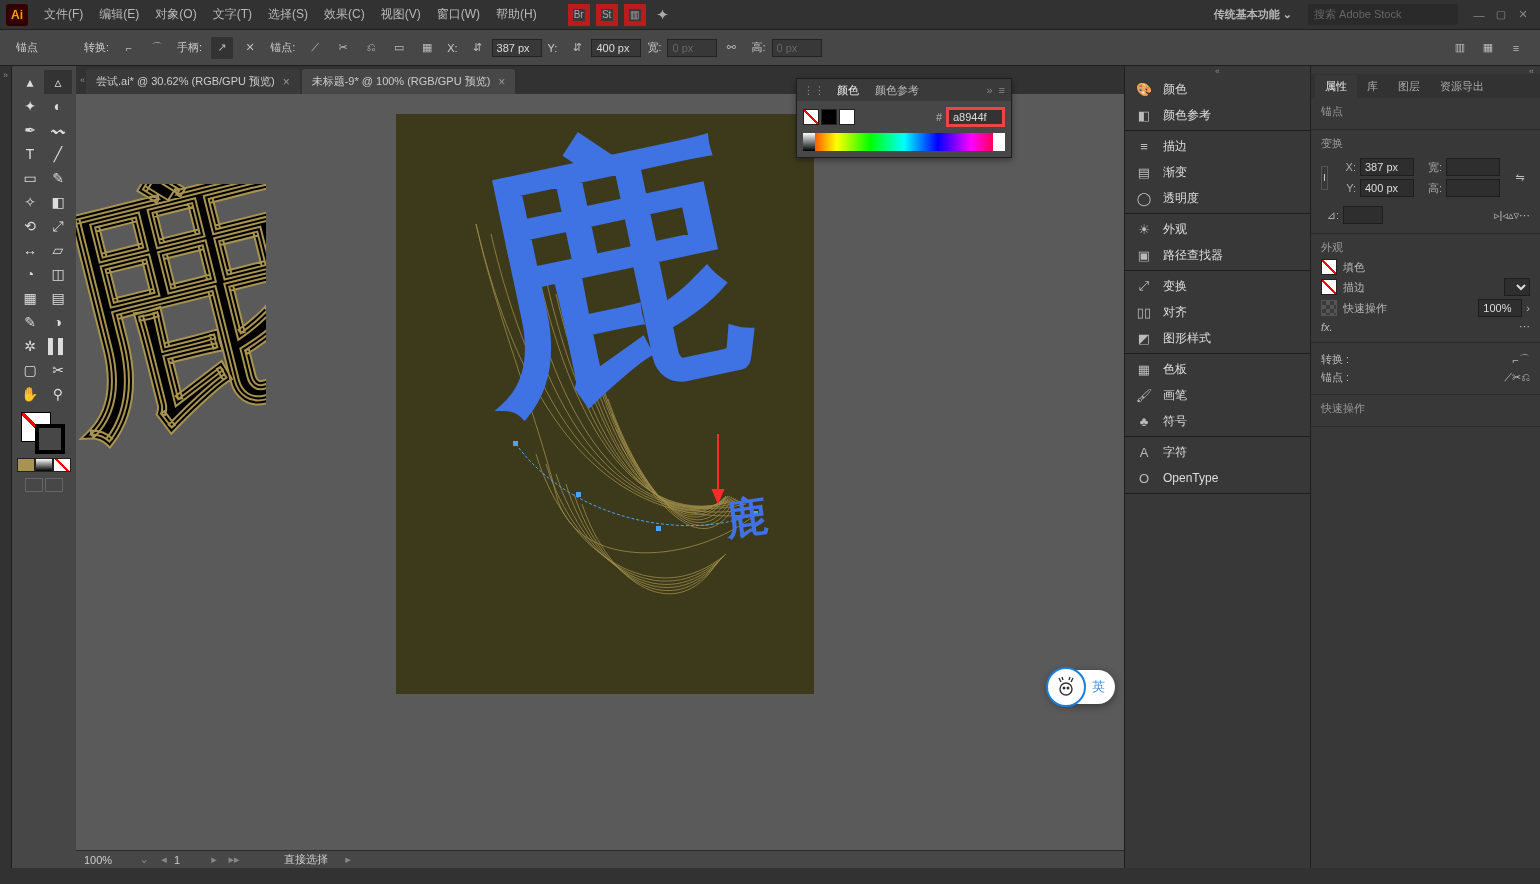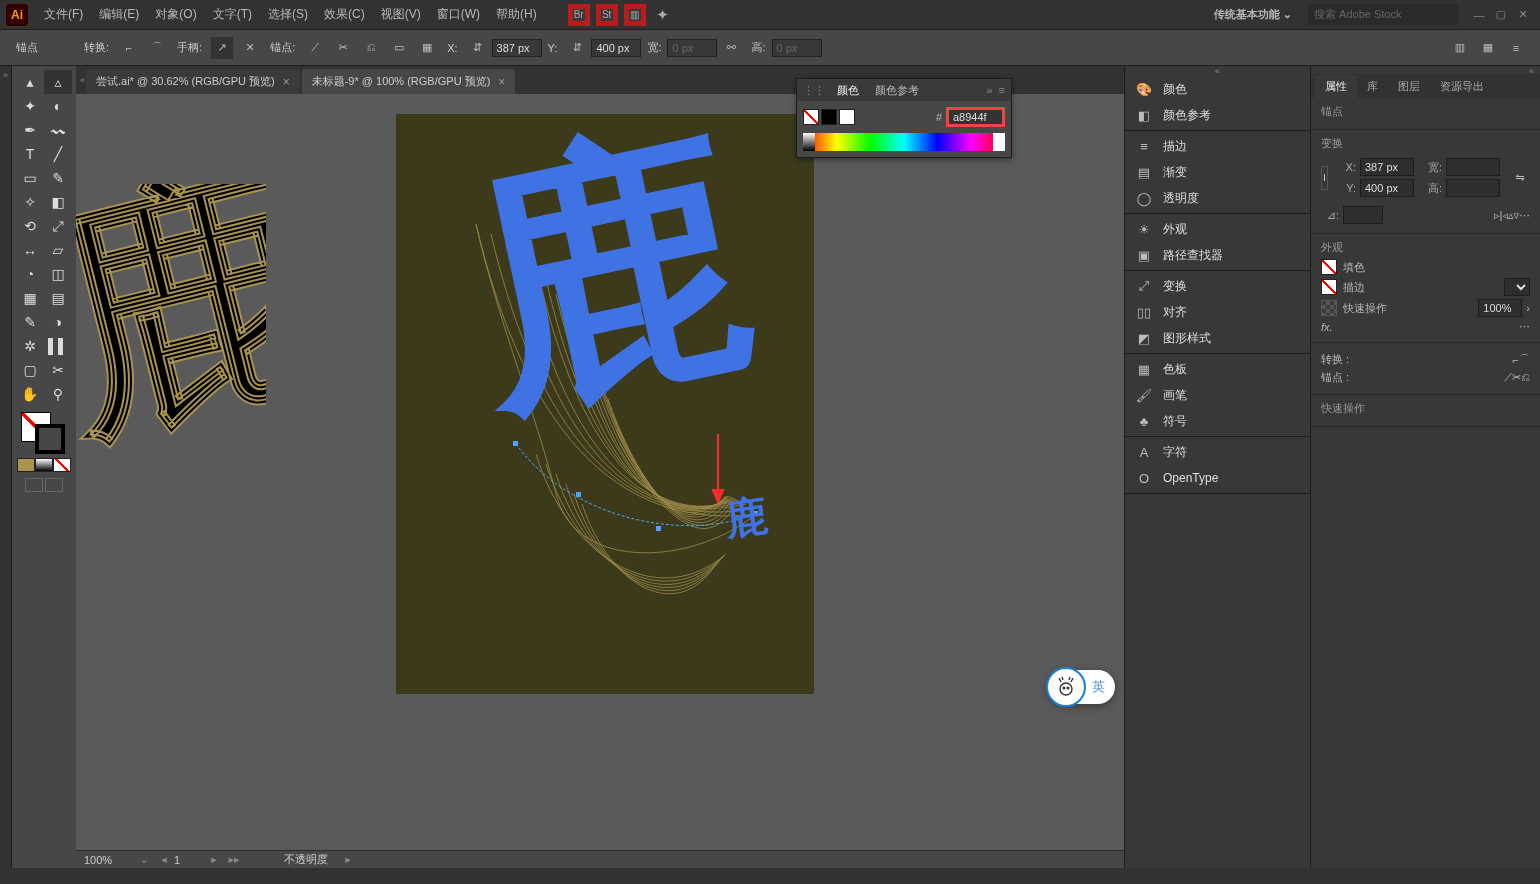--- a/index.html
+++ b/index.html
@@ -307,21 +307,21 @@
         </svg>
       </div>
     </div>
     <div class="statusbar">
       <input class="sinput" value="100%" style="">
       <span class="ssep">⌄</span>
       <span class="ssep">◂</span>
       <input class="sinput" style="width: 30px;" value="1">
       <span class="ssep">▸</span>
       <span class="ssep">▸▸</span>
-      <span style="margin-left:40px">不透明度</span>
+      <span style="margin-left:40px">直接选择</span>
       <span class="ssep" style="margin-left:10px">▸</span>
     </div>
   </div>
 
   <div class="rcol1">
     <div style="height:8px;text-align:center;color:#888;font-size:9px">«</div>
     <div class="panelgroup">
       <div class="pitem">
           <span class="ico">🎨</span>
           <span>颜色</span>

